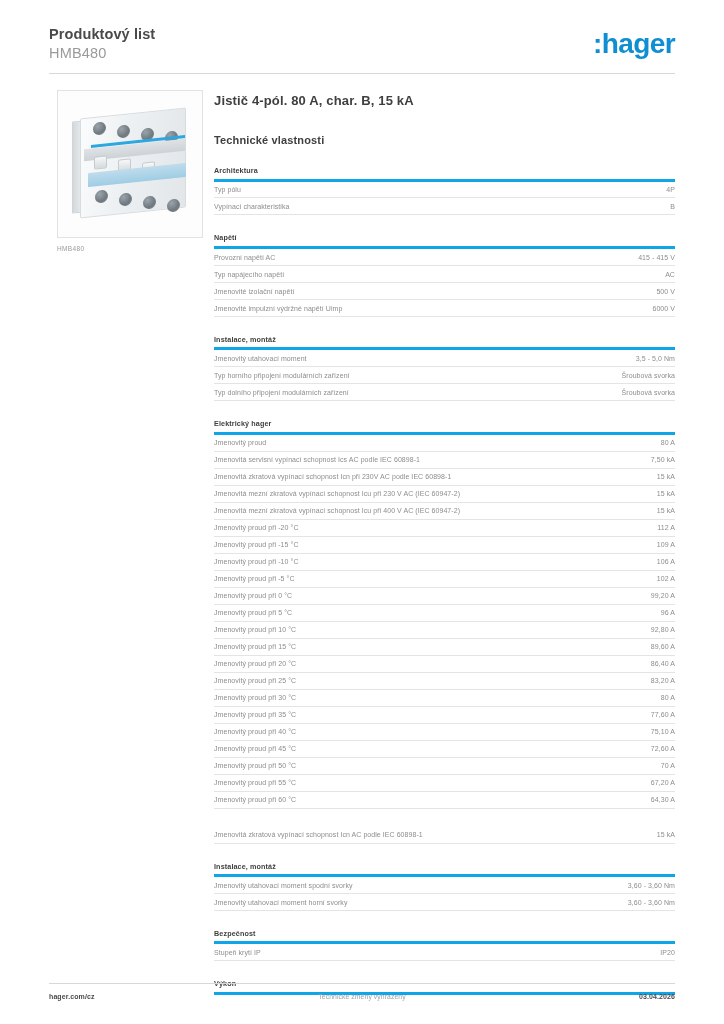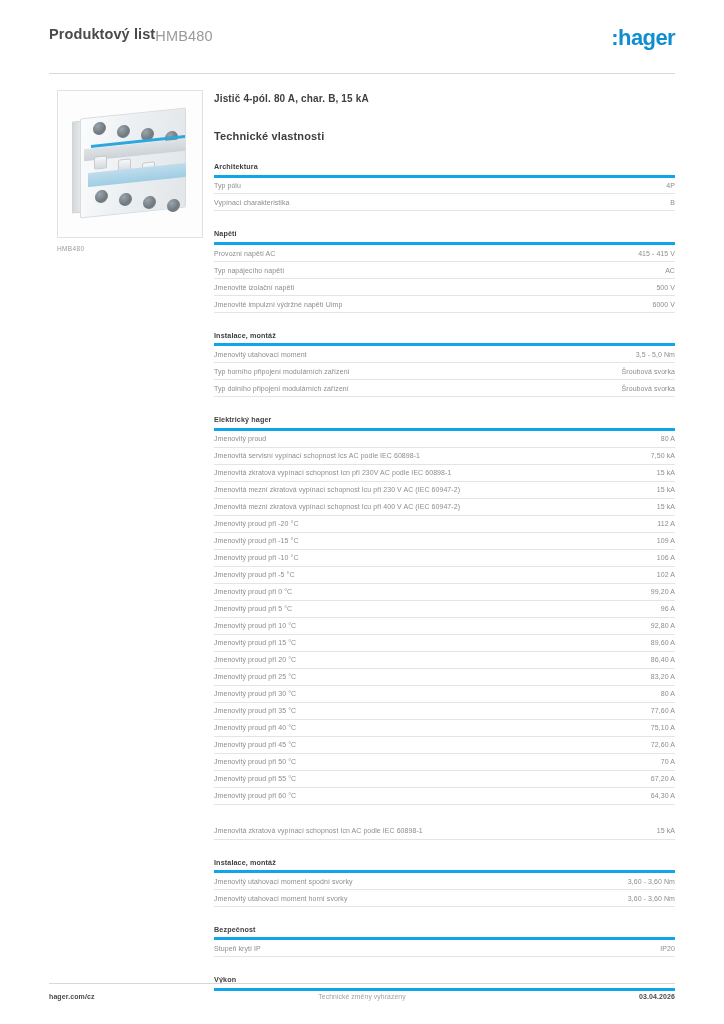--- a/index.html
+++ b/index.html
@@ -25,43 +25,43 @@
   .header {
     position: absolute;
     left: 49px;
     top: 26px;
     width: 626px;
     height: 46px;
     display: flex;
     align-items: flex-start;
     justify-content: space-between;
   }
-  .header-titles { display: flex; flex-direction: row; }
+  .header-titles { display: flex; flex-direction: column; }
   .doc-title {
     font-size: 14.5px;
     font-weight: bold;
     color: #4a4a4a;
     letter-spacing: 0.1px;
     line-height: 17px;
   }
   .doc-subtitle {
     font-size: 14.5px;
     font-weight: normal;
     color: #9a9a9a;
     letter-spacing: 0.2px;
     line-height: 18px;
     margin-top: 1px;
   }
   .logo {
-    font-size: 22px;
+    font-size: 28px;
     font-weight: bold;
     color: #0f8ed2;
     letter-spacing: -0.6px;
     line-height: 24px;
-    margin-top: 0;
+    margin-top: 6px;
   }
   .header-rule {
     position: absolute;
     left: 49px;
     top: 73px;
     width: 626px;
     height: 1px;
     background: #d8d8d8;
   }
 
@@ -164,21 +164,21 @@
   }
 
   
   .specs {
     position: absolute;
     left: 214px;
     top: 93px;
     width: 461px;
   }
   .product-heading {
-    font-size: 10px;
+    font-size: 13px;
     font-weight: bold;
     color: #3f3f3f;
     letter-spacing: 0.15px;
     margin-bottom: 26px;
   }
   .tech-heading {
     font-size: 11px;
     font-weight: bold;
     color: #3f3f3f;
     letter-spacing: 0.15px;

